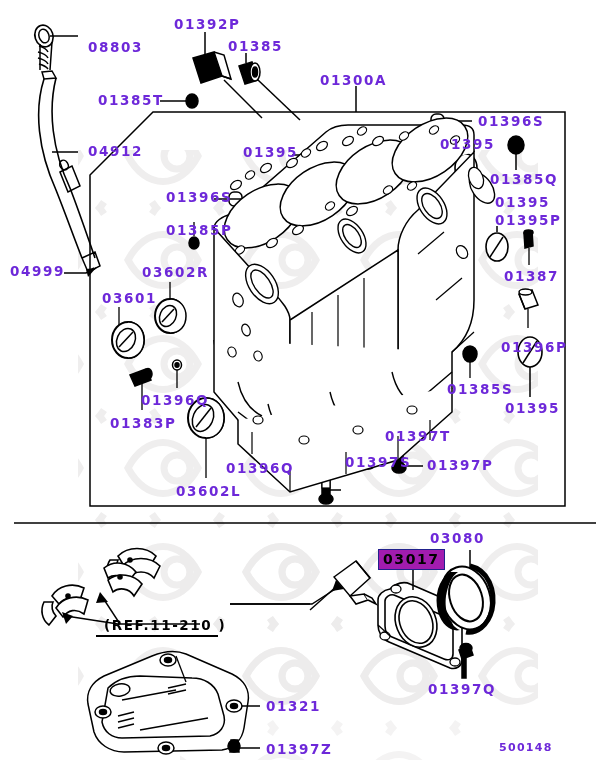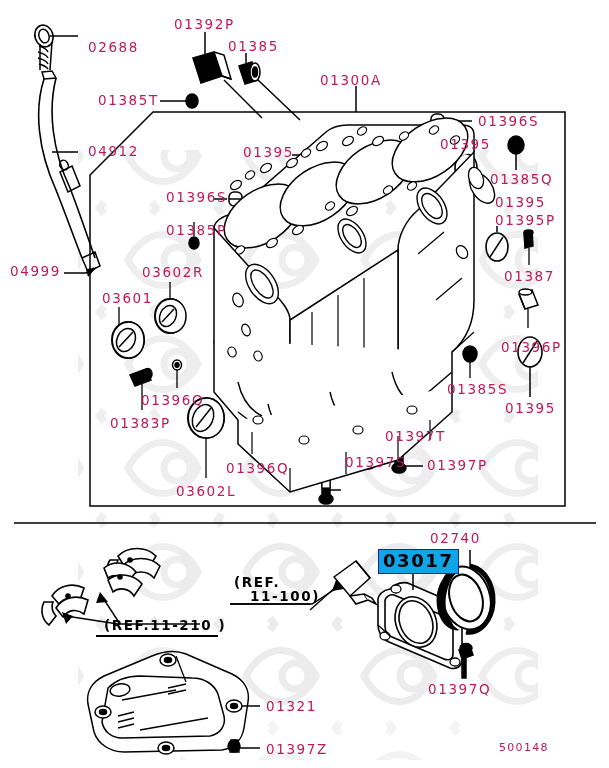--- a/index.html
+++ b/index.html
@@ -1,26 +1,26 @@
 <!DOCTYPE html>
 <html><head>
 <meta charset="utf-8">
 <style>
   html,body{margin:0;padding:0;background:#fff;}
   body{width:609px;height:768px;overflow:hidden;
        font-family:"DejaVu Sans",sans-serif;}
   #stage{position:relative;width:609px;height:768px;background:#fff;}
   #art{position:absolute;left:0;top:0;width:609px;height:768px;}
-  .lbl{position:absolute;white-space:nowrap;color:#be185d;
+  .lbl{position:absolute;white-space:nowrap;color:#6d28d9;
        font-family:"DejaVu Sans",sans-serif;
-       font-size:13.5px;font-weight:400;letter-spacing:1.6px;
+       font-size:13.5px;font-weight:700;letter-spacing:1.6px;
        line-height:1;}
   .lbl.sm{font-size:11px;letter-spacing:1.3px;}
-  .hl{position:absolute;background:#0ea5e9;border:1.6px solid #21218c;
-      color:#000;font-family:"DejaVu Sans",sans-serif;font-size:18px;
+  .hl{position:absolute;background:#a21caf;border:1.6px solid #21218c;
+      color:#000;font-family:"DejaVu Sans",sans-serif;font-size:14px;
       font-weight:700;letter-spacing:1.6px;line-height:1;
       padding:2px 4px 3px 4px;}
   .ref{position:absolute;color:#000;font-family:"DejaVu Sans",sans-serif;
        font-size:13.5px;font-weight:700;letter-spacing:1.6px;line-height:14px;}
 </style>
 </head>
 <body>
 
 <div id="stage">
 
@@ -448,21 +448,21 @@
 
       <g>
         <ellipse cx="234" cy="746" rx="6" ry="6" fill="#000"></ellipse>
         <path d="M231,740 L238,740 L239,752 L230,752 Z" fill="#000"></path>
       </g>
       <line x1="240" y1="748" x2="260" y2="748"></line>
 
     </g>
   </svg>
 
-  <div class="lbl" style="left:88px;top:41px">02688</div>
+  <div class="lbl" style="left:88px;top:41px">08803</div>
   <div class="lbl" style="left:174px;top:18px">01392P</div>
   <div class="lbl" style="left:228px;top:40px">01385</div>
   <div class="lbl" style="left:320px;top:74px">01300A</div>
   <div class="lbl" style="left:98px;top:94px">01385T</div>
   <div class="lbl" style="left:88px;top:145px">04912</div>
   <div class="lbl" style="left:478px;top:115px">01396S</div>
   <div class="lbl" style="left:440px;top:138px">01395</div>
   <div class="lbl" style="left:243px;top:146px">01395</div>
   <div class="lbl" style="left:490px;top:173px">01385Q</div>
   <div class="lbl" style="left:166px;top:191px">01396S</div>
@@ -476,28 +476,24 @@
   <div class="lbl" style="left:501px;top:341px">01396P</div>
   <div class="lbl" style="left:447px;top:383px">01385S</div>
   <div class="lbl" style="left:505px;top:402px">01395</div>
   <div class="lbl" style="left:141px;top:394px">01396Q</div>
   <div class="lbl" style="left:110px;top:417px">01383P</div>
   <div class="lbl" style="left:385px;top:430px">01397T</div>
   <div class="lbl" style="left:427px;top:459px">01397P</div>
   <div class="lbl" style="left:226px;top:462px">01396Q</div>
   <div class="lbl" style="left:176px;top:485px">03602L</div>
   <div class="lbl" style="left:345px;top:456px">01397S</div>
-  <div class="lbl" style="left:430px;top:532px">02740</div>
+  <div class="lbl" style="left:430px;top:532px">03080</div>
   <div class="lbl" style="left:428px;top:683px">01397Q</div>
   <div class="lbl" style="left:266px;top:700px">01321</div>
   <div class="lbl" style="left:266px;top:743px">01397Z</div>
 
   <div class="hl" style="left:378px;top:549px">03017</div>
 
-  <div class="ref" style="left:234px;top:575px">
-    <div>(REF.</div>
-    <div style="padding-left:16px">11-100)</div>
-  </div>
   <div class="ref" style="left:104px;top:618px">(REF.11-210 )</div>
 
   <div class="lbl sm" style="left:499px;top:742px">500148</div>
 
 </div>
 
 </body></html>

